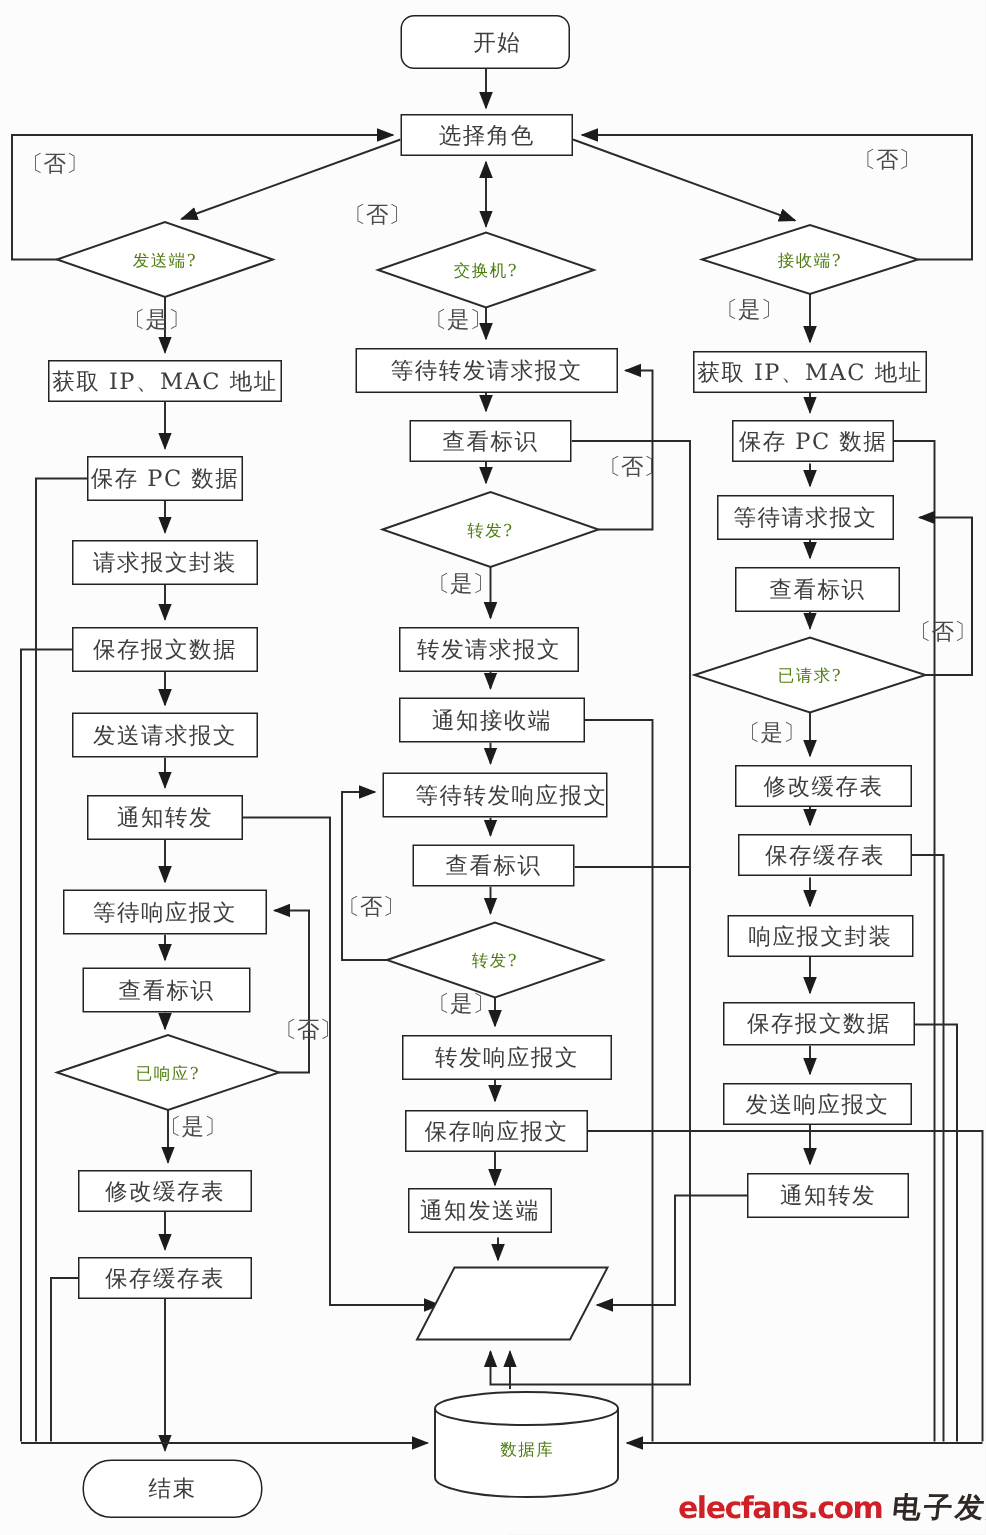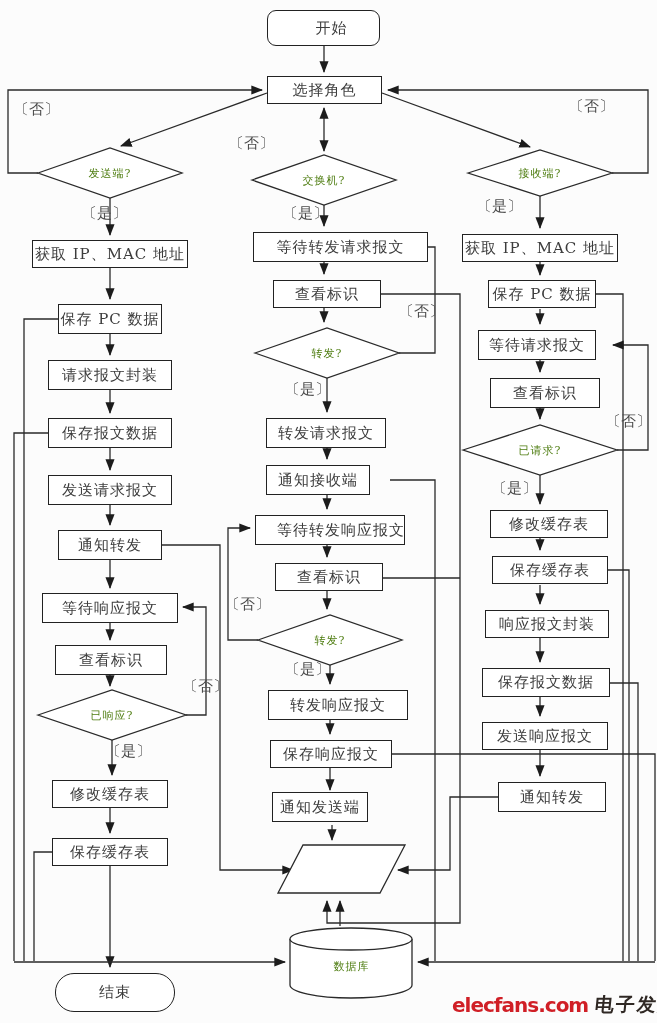--- a/index.html
+++ b/index.html
@@ -151,24 +151,24 @@
   <div class="box" style="left:58px;top:304px;width:104px;height:30px;">保存 PC 数据</div>
   <div class="box" style="left:48px;top:360px;width:124px;height:30px;">请求报文封装</div>
   <div class="box" style="left:48px;top:418px;width:124px;height:30px;">保存报文数据</div>
   <div class="box" style="left:48px;top:475px;width:124px;height:30px;">发送请求报文</div>
   <div class="box" style="left:58px;top:530px;width:104px;height:30px;">通知转发</div>
   <div class="box" style="left:42px;top:593px;width:136px;height:30px;">等待响应报文</div>
   <div class="box" style="left:55px;top:645px;width:112px;height:30px;">查看标识</div>
   <div class="box" style="left:52px;top:780px;width:116px;height:28px;">修改缓存表</div>
   <div class="box" style="left:52px;top:838px;width:116px;height:28px;">保存缓存表</div>
 
-  <div class="box" style="left:237px;top:232px;width:175px;height:30px;margin-left:16px;">等待转发请求报文</div>
+  <div class="box" style="left:237px;top:232px;width:175px;height:30px;">等待转发请求报文</div>
   <div class="box" style="left:273px;top:280px;width:108px;height:28px;">查看标识</div>
   <div class="box" style="left:266px;top:418px;width:120px;height:30px;">转发请求报文</div>
-  <div class="box" style="left:266px;top:465px;width:104px;height:30px;">通知接收端</div>
+  <div class="box" style="left:266px;top:465px;width:124px;height:30px;">通知接收端</div>
   <div class="box" style="left:255px;top:515px;width:150px;height:30px;padding-left:22px;">等待转发响应报文</div>
   <div class="box" style="left:275px;top:563px;width:108px;height:28px;">查看标识</div>
   <div class="box" style="left:268px;top:690px;width:140px;height:30px;">转发响应报文</div>
   <div class="box" style="left:270px;top:740px;width:122px;height:28px;">保存响应报文</div>
   <div class="box" style="left:272px;top:792px;width:96px;height:30px;">通知发送端</div>
   <div class="ghost" style="left:290px;top:953px;width:123px;height:26px;">数据库</div>
 
   <div class="box" style="left:462px;top:234px;width:156px;height:28px;">获取 IP、MAC 地址</div>
   <div class="box" style="left:488px;top:280px;width:108px;height:28px;">保存 PC 数据</div>
   <div class="box" style="left:478px;top:330px;width:118px;height:30px;text-align:center;">等待请求报文</div>

